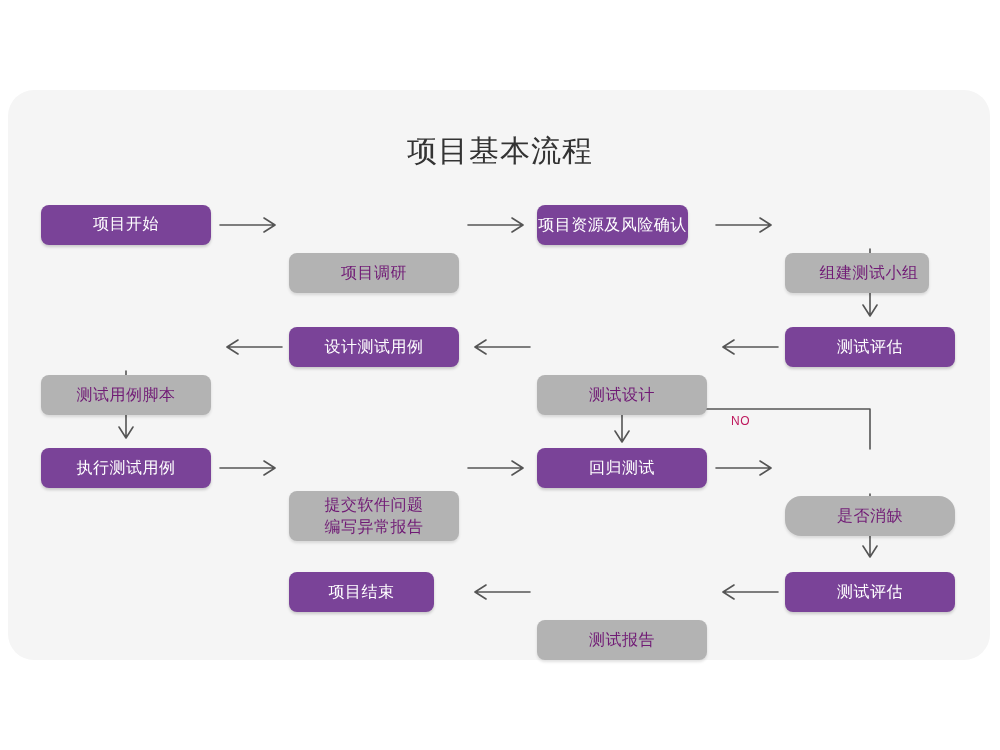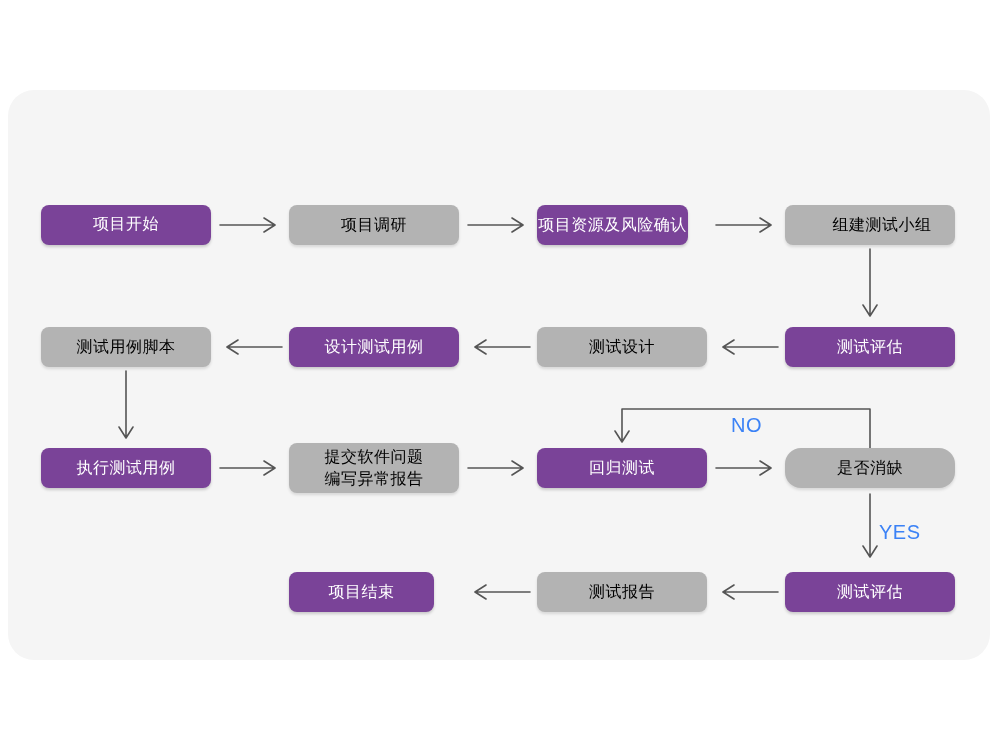--- a/index.html
+++ b/index.html
@@ -51,41 +51,43 @@
     white-space: pre-line;
     user-select: none;
   }
   .node.purple {
     background: #7a4398;
     color: #ffffff;
     box-shadow: 0 2px 3px rgba(0,0,0,0.18);
   }
   .node.gray {
     background: #b3b3b3;
-    color: #000000;
+    color: #701a75;
     box-shadow: 0 2px 3px rgba(0,0,0,0.12);
+    margin-top: 48px;
   }
 
   
   .conn { position: absolute; }
   .conn svg { display: block; overflow: visible; }
   .edge-label {
     position: absolute;
-    font-size: 20px;
-    color: #3b82f6;
+    font-size: 12px;
+    color: #be185d;
     letter-spacing: 0.5px;
   }
 </style>
 </head>
 <body>
 
 <div id="root">
 
   <div class="panel"></div>
 
+  <div class="title">项目基本流程</div>
 
   <div class="conn" style="left:220px; top:215px;">
     <svg width="62" height="20" viewBox="0 0 62 20">
       <path d="M0,10 L54,10 M44,3 L55,10 L44,17" fill="none" stroke="#555555" stroke-width="1.6" stroke-linecap="round" stroke-linejoin="round"></path>
     </svg>
   </div>
   <div class="conn" style="left:468px; top:215px;">
     <svg width="62" height="20" viewBox="0 0 62 20">
       <path d="M0,10 L54,10 M44,3 L55,10 L44,17" fill="none" stroke="#555555" stroke-width="1.6" stroke-linecap="round" stroke-linejoin="round"></path>
     </svg>
@@ -162,21 +164,21 @@
   <div class="conn" style="left:468px; top:582px;">
     <svg width="62" height="20" viewBox="0 0 62 20">
       <path d="M62,10 L8,10 M18,3 L7,10 L18,17" fill="none" stroke="#555555" stroke-width="1.6" stroke-linecap="round" stroke-linejoin="round"></path>
     </svg>
   </div>
 
   <div id="nodes-layer">
       <div class="node purple" style="left: 41px; top: 205px; width: 170px; height: 40px; font-family: Liberation Mono, monospace;">项目开始</div>
       <div class="node gray" style="left: 289px; top: 205px; width: 170px; height: 40px;">项目调研</div>
       <div class="node purple" style="left: 537px; top: 205px; width: 151px; height: 40px;">项目资源及风险确认</div>
-      <div class="node gray" style="left: 785px; top: 205px; width: 170px; height: 40px; padding-left: 24px;">组建测试小组</div>
+      <div class="node gray" style="left: 785px; top: 205px; width: 144px; height: 40px; padding-left: 24px;">组建测试小组</div>
       <div class="node gray" style="left: 41px; top: 327px; width: 170px; height: 40px;">测试用例脚本</div>
       <div class="node purple" style="left: 289px; top: 327px; width: 170px; height: 40px;">设计测试用例</div>
       <div class="node gray" style="left: 537px; top: 327px; width: 170px; height: 40px;">测试设计</div>
       <div class="node purple" style="left: 785px; top: 327px; width: 170px; height: 40px;">测试评估</div>
       <div class="node purple" style="left: 41px; top: 448px; width: 170px; height: 40px;">执行测试用例</div>
       <div class="node gray" style="left: 289px; top: 443px; width: 170px; height: 50px;">提交软件问题
 编写异常报告</div>
       <div class="node purple" style="left: 537px; top: 448px; width: 170px; height: 40px;">回归测试</div>
       <div class="node gray" style="left: 785px; top: 448px; width: 170px; height: 40px; border-radius: 16px;">是否消缺</div>
       <div class="node purple" style="left: 289px; top: 572px; width: 145px; height: 40px;">项目结束</div>

